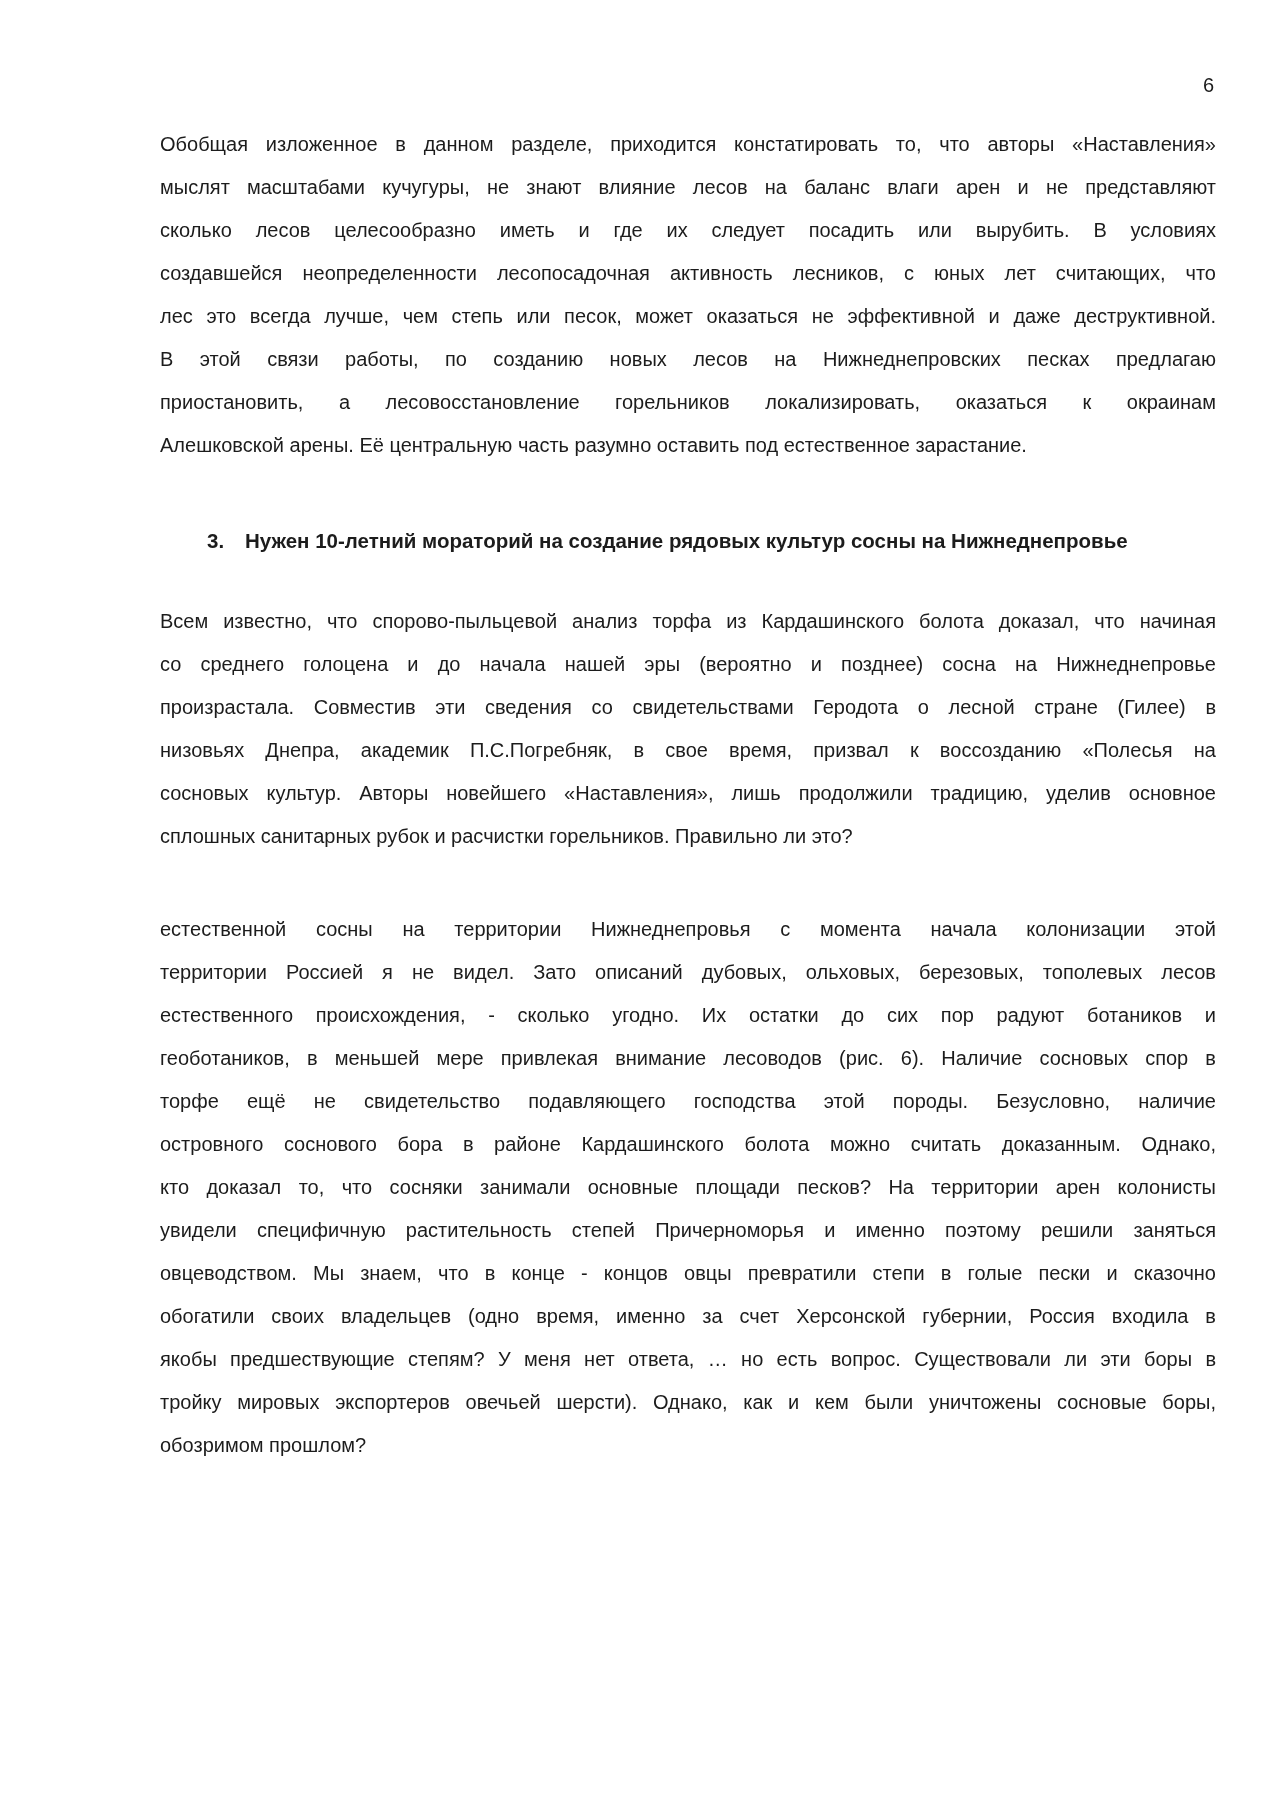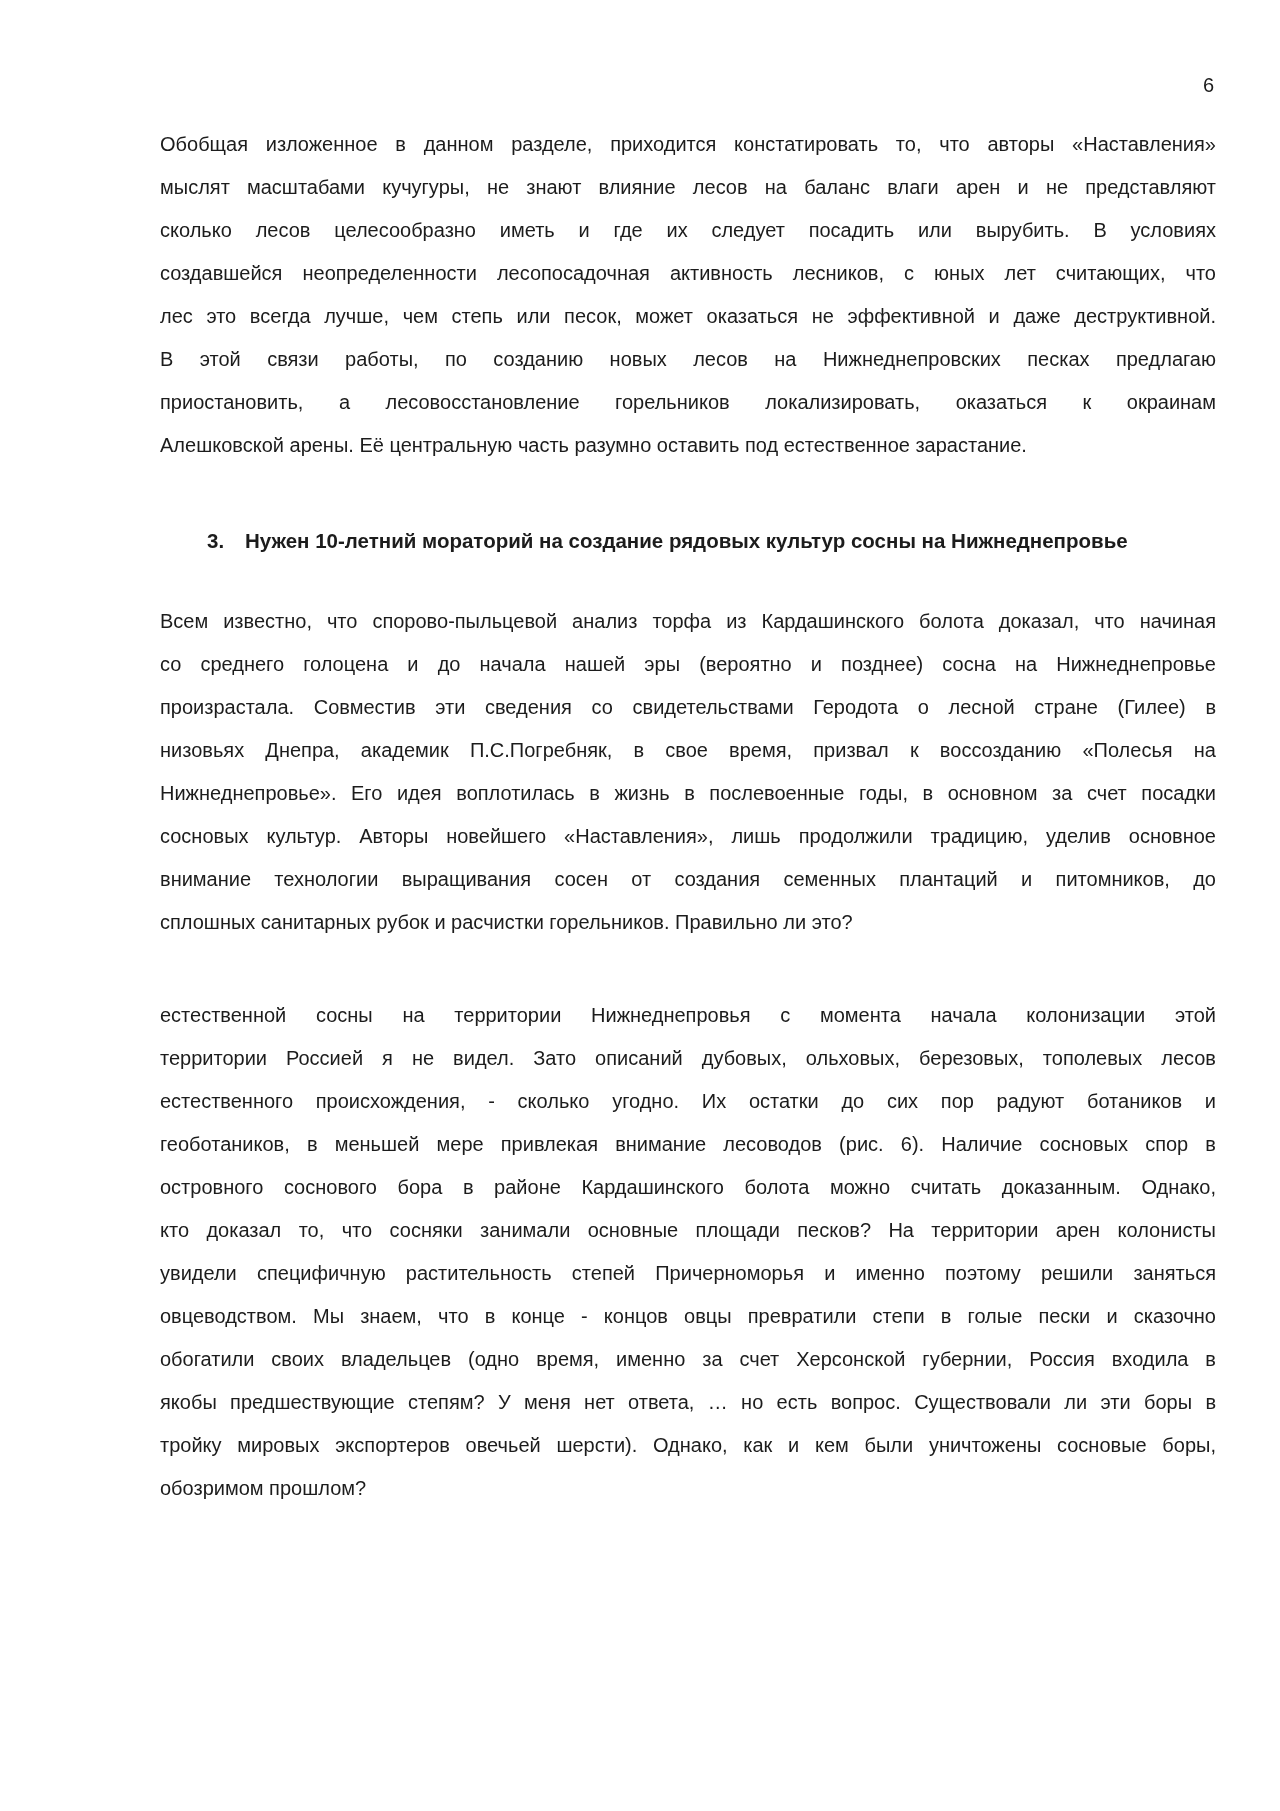--- a/index.html
+++ b/index.html
@@ -81,31 +81,30 @@
     <div class="section-heading">
       <span class="heading-num">3.</span>
       <span class="heading-text">Нужен 10-летний мораторий на создание рядовых культур сосны на Нижнеднепровье</span>
     </div>
 
     <div class="para para-2">
       <div class="line">Всем известно, что спорово-пыльцевой анализ торфа из Кардашинского болота доказал, что начиная</div>
       <div class="line">со среднего голоцена и до начала нашей эры (вероятно и позднее) сосна на Нижнеднепровье</div>
       <div class="line">произрастала. Совместив эти сведения со свидетельствами   Геродота о лесной стране (Гилее) в</div>
       <div class="line">низовьях Днепра, академик П.С.Погребняк, в свое время,   призвал  к  воссозданию «Полесья на</div>
-      <div class="line">Нижнеднепровье». Его идея воплотилась в жизнь в послевоенные годы, в основном за счет посадки</div>
       <div class="line">сосновых культур. Авторы новейшего «Наставления», лишь продолжили традицию, уделив  основное</div>
-      <div class="line">внимание   технологии выращивания сосен от создания семенных плантаций и питомников,   до</div>
       <div class="line last">сплошных санитарных рубок и расчистки горельников.  Правильно ли это?</div>
     </div>
 
     <div class="para para-3">
       <div class="line">естественной сосны на   территории   Нижнеднепровья с момента начала колонизации этой</div>
       <div class="line">территории Россией я не видел. Зато описаний дубовых, ольховых, березовых, тополевых лесов</div>
       <div class="line">естественного происхождения, - сколько угодно. Их остатки до сих пор радуют   ботаников и</div>
       <div class="line">геоботаников, в меньшей мере привлекая внимание лесоводов (рис. 6). Наличие сосновых спор в</div>
+      <div class="line">торфе   ещё не свидетельство подавляющего господства этой породы. Безусловно,   наличие</div>
       <div class="line">островного   соснового  бора в районе Кардашинского болота можно считать доказанным.  Однако,</div>
       <div class="line">кто  доказал то, что сосняки занимали основные площади песков? На территории арен колонисты</div>
       <div class="line">увидели специфичную   растительность  степей Причерноморья и именно поэтому решили  заняться</div>
       <div class="line">овцеводством.  Мы знаем,  что  в конце - концов овцы превратили степи в голые пески и сказочно</div>
       <div class="line">обогатили своих владельцев (одно время, именно за счет Херсонской губернии, Россия входила в</div>
       <div class="line">якобы предшествующие степям?  У меня нет ответа, … но есть вопрос. Существовали ли эти боры в</div>
       <div class="line">тройку мировых экспортеров овечьей шерсти). Однако, как и кем  были  уничтожены  сосновые боры,</div>
       <div class="line last">обозримом прошлом?</div>
     </div>
 

